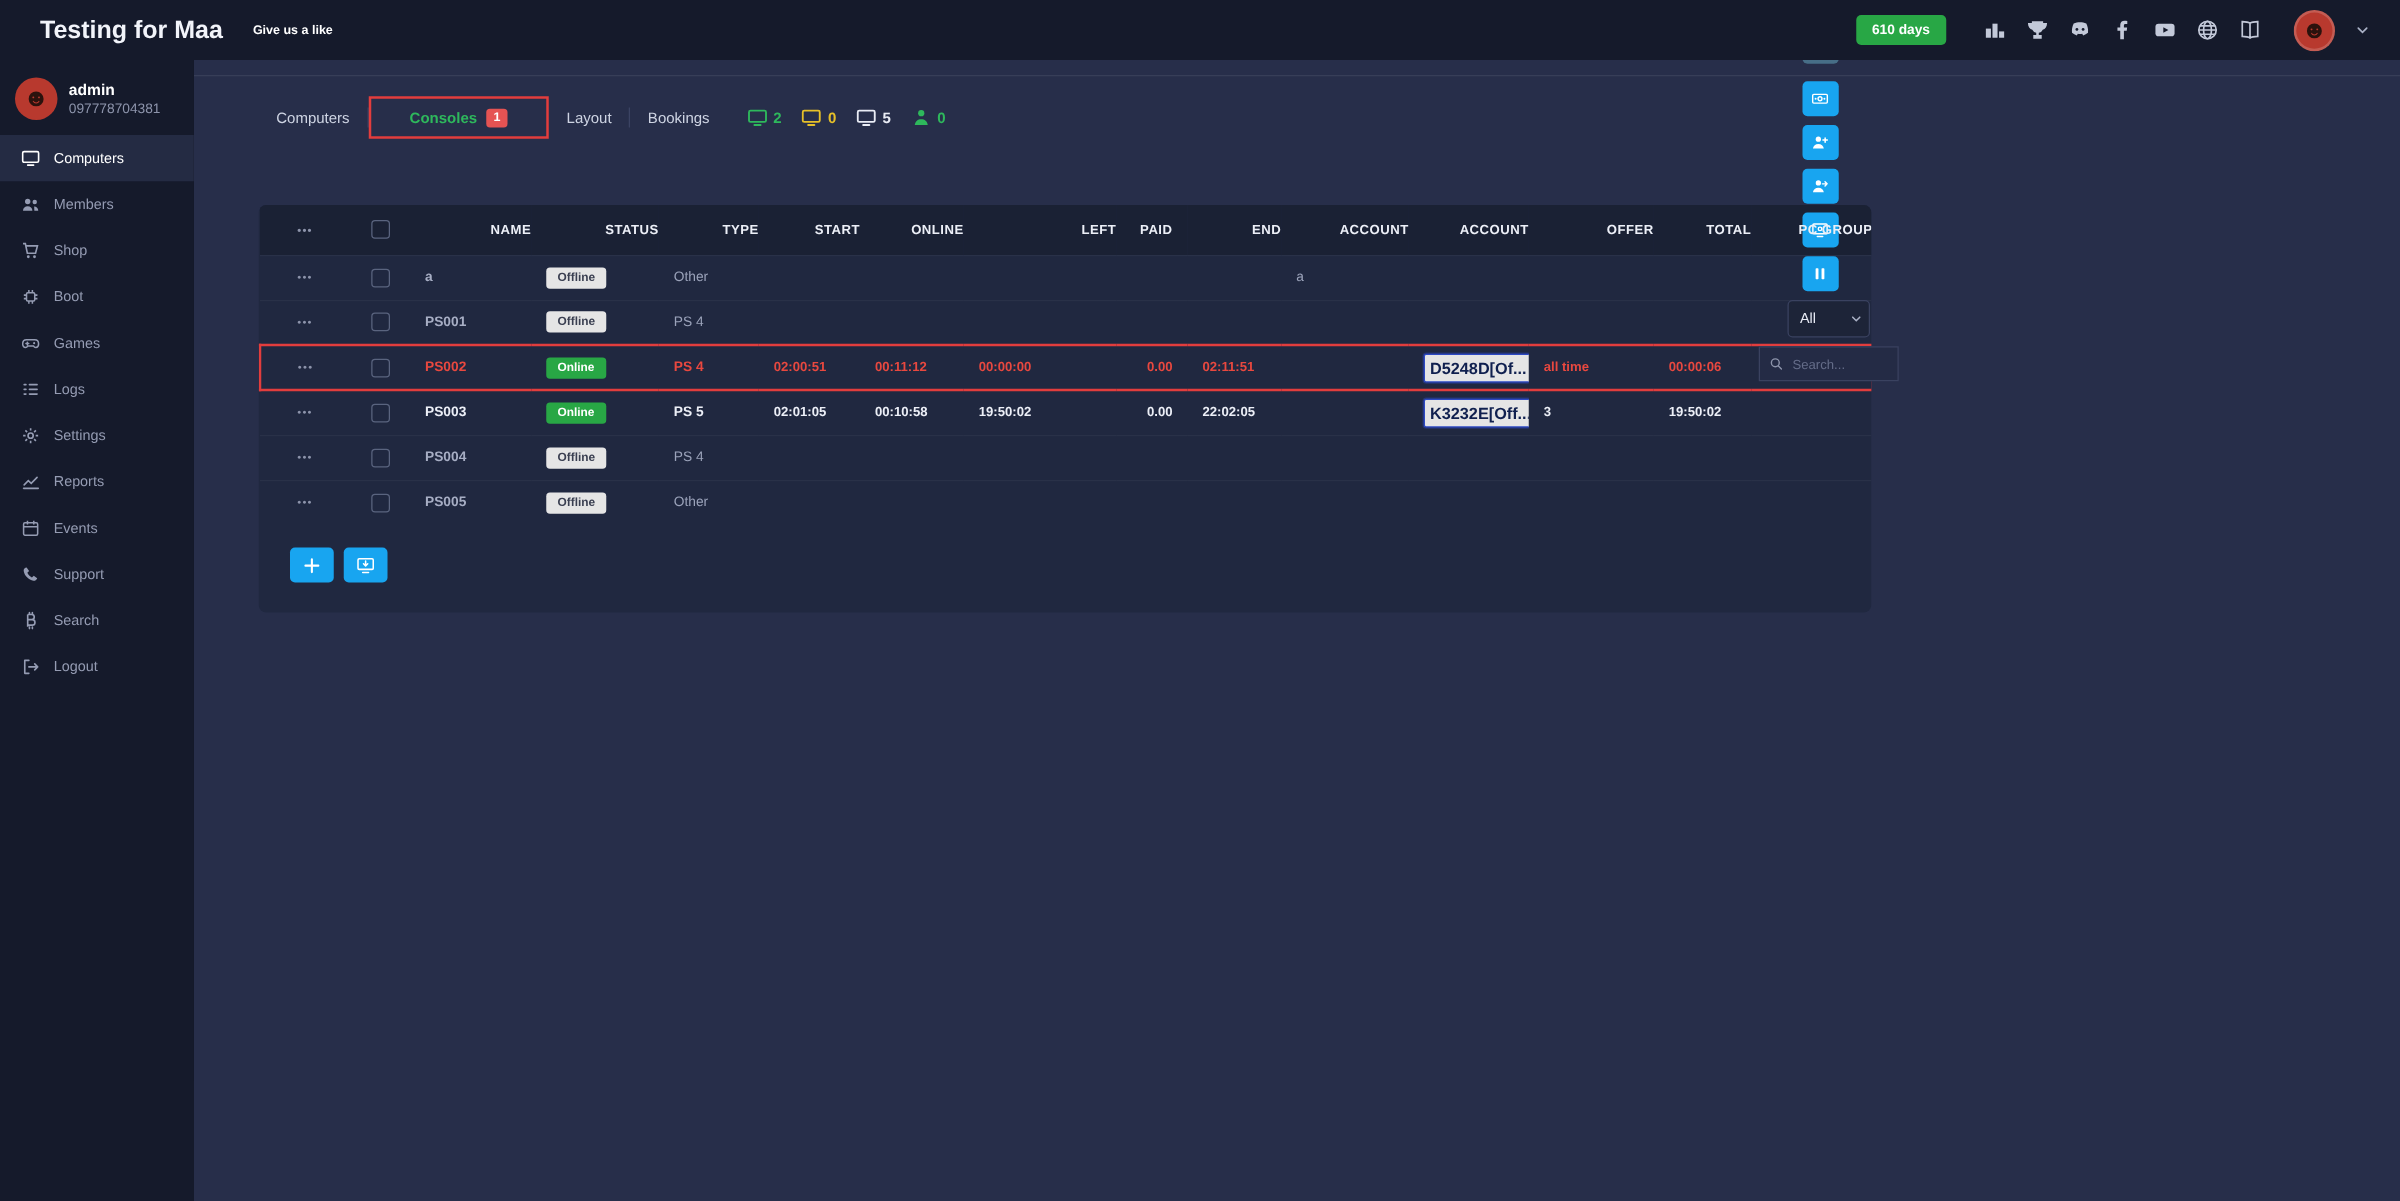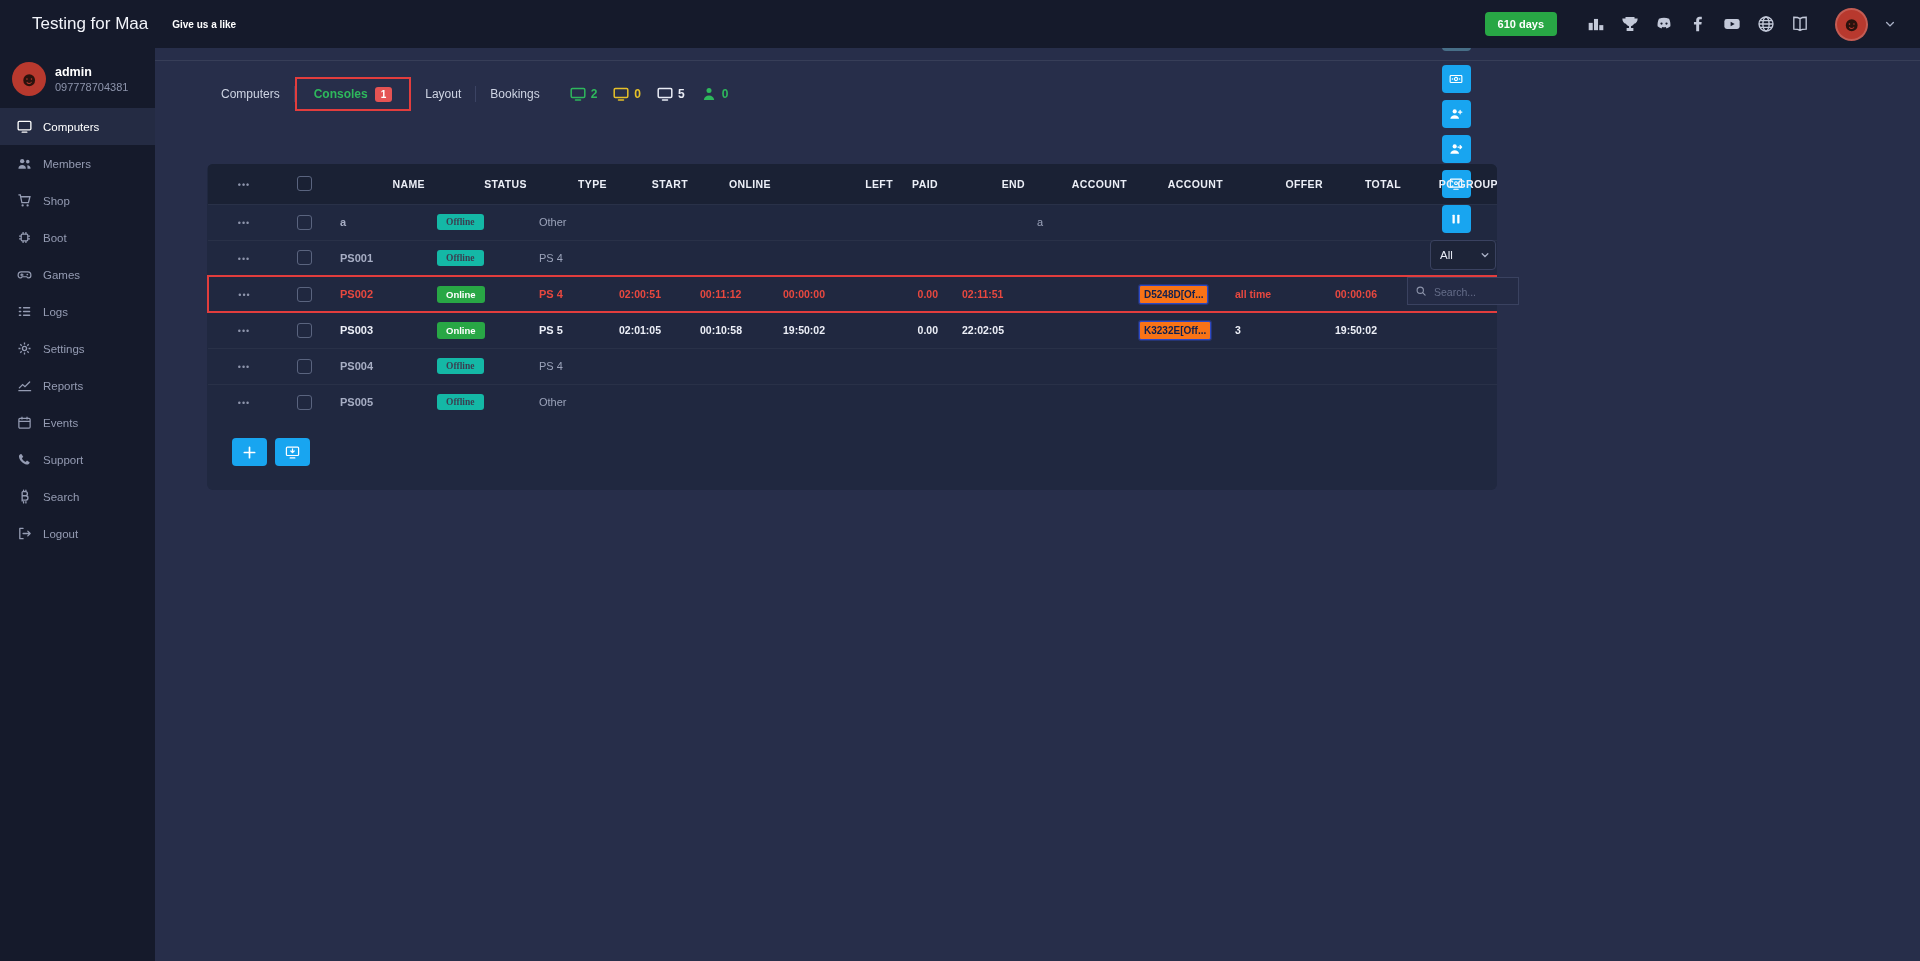--- a/index.html
+++ b/index.html
@@ -6,21 +6,21 @@
   html,body { width:1920px; height:961px; overflow:hidden;
     font-family:"Liberation Sans", sans-serif; background:#272e4a; }
 
   
   .topbar { position:fixed; top:0; left:0; right:0; height:48px; background:#151a2b;
     display:flex; align-items:center; z-index:20; }
   .topbar-left { width:155px; height:100%; display:flex; align-items:center;
     padding:0 10px 0 14px; gap:7px; flex-shrink:0; }
   .brand-text { color:#fff; font-weight:700; font-size:15px; letter-spacing:.2px; }
   .hamburger { margin-left:auto; color:#9aa2b8; cursor:pointer; display:flex; }
-  .topbar-title { margin-left:32px; color:#f2f4fa; font-size:17px; font-weight:400; }
+  .topbar-title { margin-left:32px; color:#f2f4fa; font-size:20px; font-weight:700; }
   .like-link { margin-left:24px; color:#fff; font-size:10px; font-weight:700; cursor:pointer; }
   .topbar-right { margin-left:auto; display:flex; align-items:center; gap:16px; padding-right:24px; }
   .days-badge { background:#28a745; color:#fff; font-size:11px; font-weight:700;
     padding:6px 13px; border-radius:4px; cursor:pointer; margin-right:14px; }
   .tb-ic { color:#c3c9d9; display:flex; cursor:pointer; }
   .tb-ic svg { width:18px; height:18px; }
   .avatar { width:33px; height:33px; border-radius:50%; background:#b8392e; color:#2b120d;
     display:flex; align-items:center; justify-content:center; font-size:20px; line-height:1;
     border:2px solid rgba(255,255,255,.18); cursor:pointer; margin-left:10px; }
   .chev { color:#aab1c6; display:flex; cursor:pointer; }
@@ -43,21 +43,21 @@
   .main-topline { height:13px; border-bottom:1px solid rgba(255,255,255,.08); }
   .content { padding-left:52px; }
 
   .tabbar { display:flex; align-items:center; margin-top:13px; height:40px; width:1312px; }
   .tab { display:flex; align-items:center; padding:0 14px; height:16px; font-size:12px;
     color:#ced4e3; cursor:pointer; border-right:1px solid #3b4363; white-space:nowrap; }
   .tab.no-sep { border-right:none; }
   .tab-consoles { color:#2eb85c; font-weight:700; }
   .badge { background:#e55353; color:#fff; font-size:10px; font-weight:700;
     border-radius:3px; padding:2px 6px; margin-left:7px; }
-  .tab-annotation { border:2px solid #e23d3d; padding:7px 3px; display:flex; align-items:center; }
+  .tab-annotation { border:2px solid #e23d3d; padding:7px 17px; display:flex; align-items:center; }
 
   .counters { display:flex; align-items:center; gap:16px; margin-left:16px; }
   .counter { display:flex; align-items:center; gap:5px; font-size:12px; font-weight:700; cursor:default; }
   .counter svg { width:16px; height:16px; }
   .c-green { color:#2eb85c; } .c-yellow { color:#e6c029; } .c-white { color:#e9ecf5; }
 
   .tools { margin-left:auto; display:flex; align-items:center; gap:7px;flex-direction:column; }
   .tbtn { width:29px; height:28px; border-radius:4px; display:flex; align-items:center;
     justify-content:center; color:#fff; cursor:pointer; flex-shrink:0; }
   .tbtn svg { width:14px; height:14px; }
@@ -91,24 +91,24 @@
   th.col-right, td.col-right { text-align:right; padding-left:0; padding-right:12px; }
   .row-menu { color:#8d94ab; font-size:9px; letter-spacing:1px; cursor:pointer; }
   input[type="checkbox"] { appearance:none; -webkit-appearance:none; width:15px; height:15px;
     border:1.5px solid #5a647f; border-radius:3px; background:transparent; cursor:pointer;
     vertical-align:middle; }
   .cell-name { color:#a7aec4; font-weight:700; }
   .cell-type { color:#9ba3ba; }
   .strong { color:#eceff7 !important; font-weight:700; }
   .num { color:#eceff7; font-weight:700; font-size:10.5px; }
   .pill { display:inline-block; padding:3px 9px; border-radius:3px; font-size:9.5px; font-weight:700; }
-  .pill-offline { background:#14b8a6; color:#3a3f51;font-family:Liberation Serif, serif; }
+  .pill-offline { background:#e5e5e5; color:#3a3f51; }
   .pill-online { background:#28a745; color:#fff; }
-  .acct { display:inline-block; background:#f97316; border:1px solid #2d49c4;
-    box-shadow:0 0 0 1px rgba(45,73,196,.4); color:#10204f; font-size:10px; font-weight:700;
+  .acct { display:inline-block; background:#e5e5e5; border:1px solid #2d49c4;
+    box-shadow:0 0 0 1px rgba(45,73,196,.4); color:#10204f; font-size:13px; font-weight:700;
     padding:3px 4px; border-radius:2px; cursor:pointer; }
   tr.row-annotated { border:2px solid #e23d3d; }
   tr.row-annotated td, tr.row-annotated .num, tr.row-annotated .cell-name,
   tr.row-annotated .cell-type { color:#e8483f !important; }
   .card-actions { display:flex; gap:8px; padding:18px 0 6px 25px; }
   .abtn { width:35px; height:28px; border-radius:4px; background:#18a5f0; color:#fff;
     display:flex; align-items:center; justify-content:center; cursor:pointer; }
   .abtn svg { width:15px; height:15px; }
 </style>
 </head>

